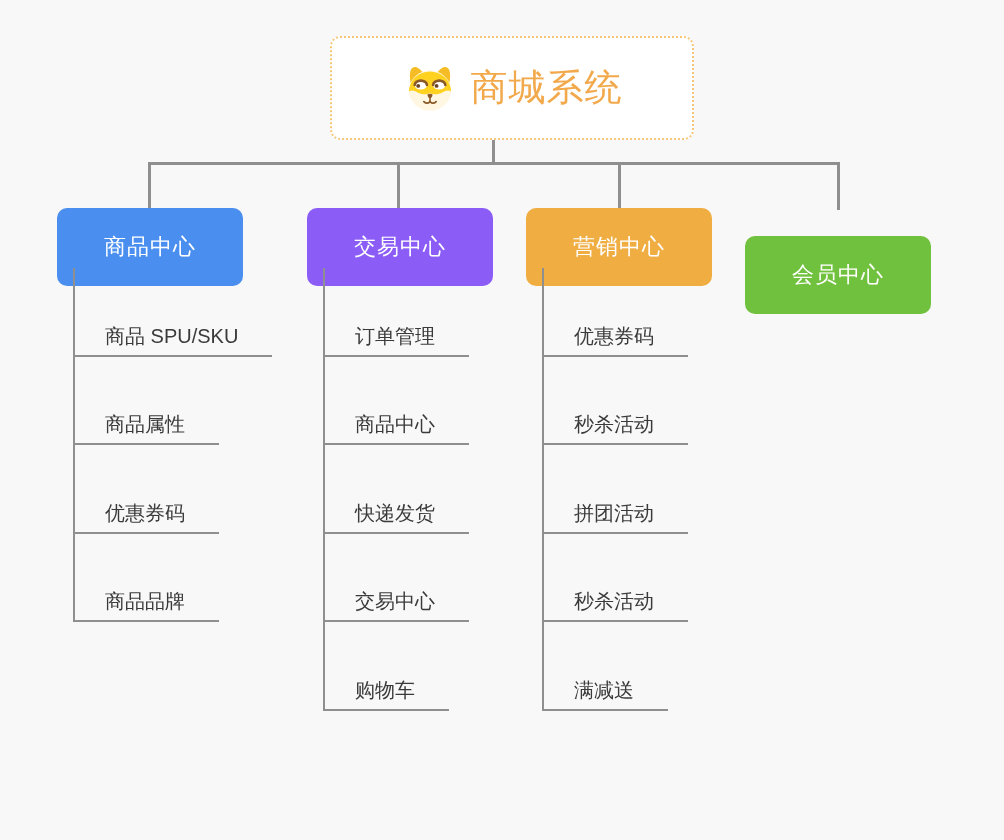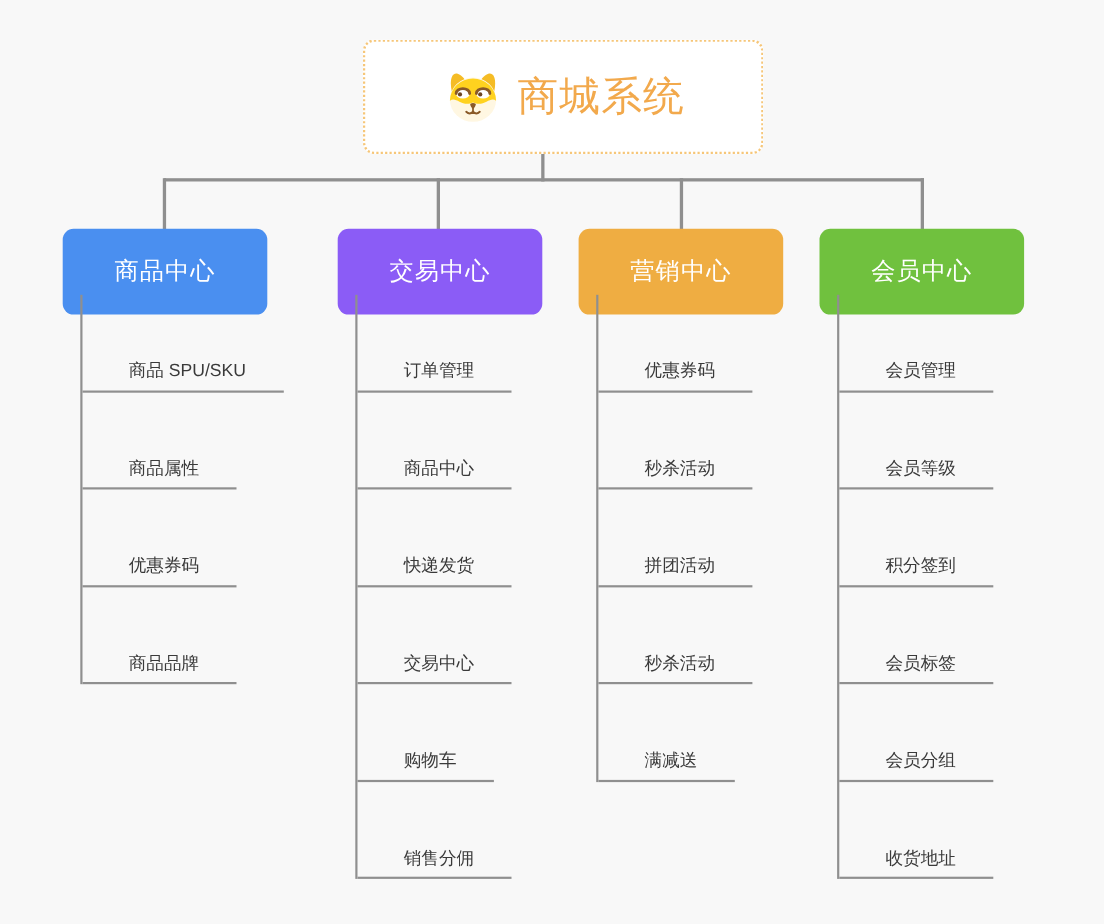--- a/index.html
+++ b/index.html
@@ -55,23 +55,23 @@
     border-left:2.5px solid #8f8f8f;
   }
   .leaf{
     height:88.5px;
     display:flex;
     align-items:flex-end;
   }
   .leaf-label{
     display:inline-block;
     white-space:nowrap;
-    font-size:16px;
+    font-size:20px;
     color:#3a3a3a;
-    padding:0 34px 7px 42px;
+    padding:0 34px 7px 30px;
     border-bottom:2px solid #8f8f8f;
     line-height:1.2;
   }
 </style>
 </head>
 <body>
 
 <div class="canvas">
 
   <div class="line root-drop"></div>
@@ -100,21 +100,21 @@
       <path d="M29 35.5 Q32 33.5 35 35.5 Q34.3 39.5 32 40 Q29.7 39.5 29 35.5 Z" fill="#8A5A28"></path>
       <path d="M32 40 L32 43.5" stroke="#8A5A28" stroke-width="1.8" fill="none" stroke-linecap="round"></path>
       <path d="M25 43.5 Q28.5 47 32 43.5 Q35.5 47 39 43.5" stroke="#8A5A28" stroke-width="2" fill="none" stroke-linecap="round"></path>
     </svg>
     <span class="root-title">商城系统</span>
   </div>
 
   <div class="bnode" style="left: 57px; background-color: rgb(74, 143, 240);">商品中心</div>
   <div class="bnode" style="left: 307px; background-color: #8b5cf6;">交易中心</div>
   <div class="bnode" style="left: 526px; background-color: rgb(239, 173, 66);">营销中心</div>
-  <div class="bnode" style="left: 745px; background-color: rgb(112, 193, 62);">会员中心</div>
+  <div class="bnode" style="left: 745px; background-color: rgb(112, 193, 62); margin-top: 28px;">会员中心</div>
 
   <div class="children" style="left:73px">
     <div class="leaf">
         <span class="leaf-label">商品 SPU/SKU</span>
       </div>
     <div class="leaf">
         <span class="leaf-label">商品属性</span>
       </div>
     <div class="leaf">
         <span class="leaf-label">优惠券码</span>
@@ -133,57 +133,34 @@
       </div>
     <div class="leaf">
         <span class="leaf-label">快递发货</span>
       </div>
     <div class="leaf">
         <span class="leaf-label">交易中心</span>
       </div>
     <div class="leaf">
         <span class="leaf-label">购物车</span>
       </div>
-    <div class="leaf">
-        <span class="leaf-label">销售分佣</span>
-      </div>
   </div>
 
   <div class="children" style="left:542px">
     <div class="leaf">
         <span class="leaf-label">优惠券码</span>
       </div>
     <div class="leaf">
         <span class="leaf-label">秒杀活动</span>
       </div>
     <div class="leaf">
         <span class="leaf-label">拼团活动</span>
       </div>
     <div class="leaf">
         <span class="leaf-label">秒杀活动</span>
       </div>
     <div class="leaf">
         <span class="leaf-label">满减送</span>
       </div>
   </div>
 
-  <div class="children" style="left:761px">
-    <div class="leaf">
-        <span class="leaf-label">会员管理</span>
-      </div>
-    <div class="leaf">
-        <span class="leaf-label">会员等级</span>
-      </div>
-    <div class="leaf">
-        <span class="leaf-label">积分签到</span>
-      </div>
-    <div class="leaf">
-        <span class="leaf-label">会员标签</span>
-      </div>
-    <div class="leaf">
-        <span class="leaf-label">会员分组</span>
-      </div>
-    <div class="leaf">
-        <span class="leaf-label">收货地址</span>
-      </div>
-  </div>
 
 </div>
 
 </body></html>

